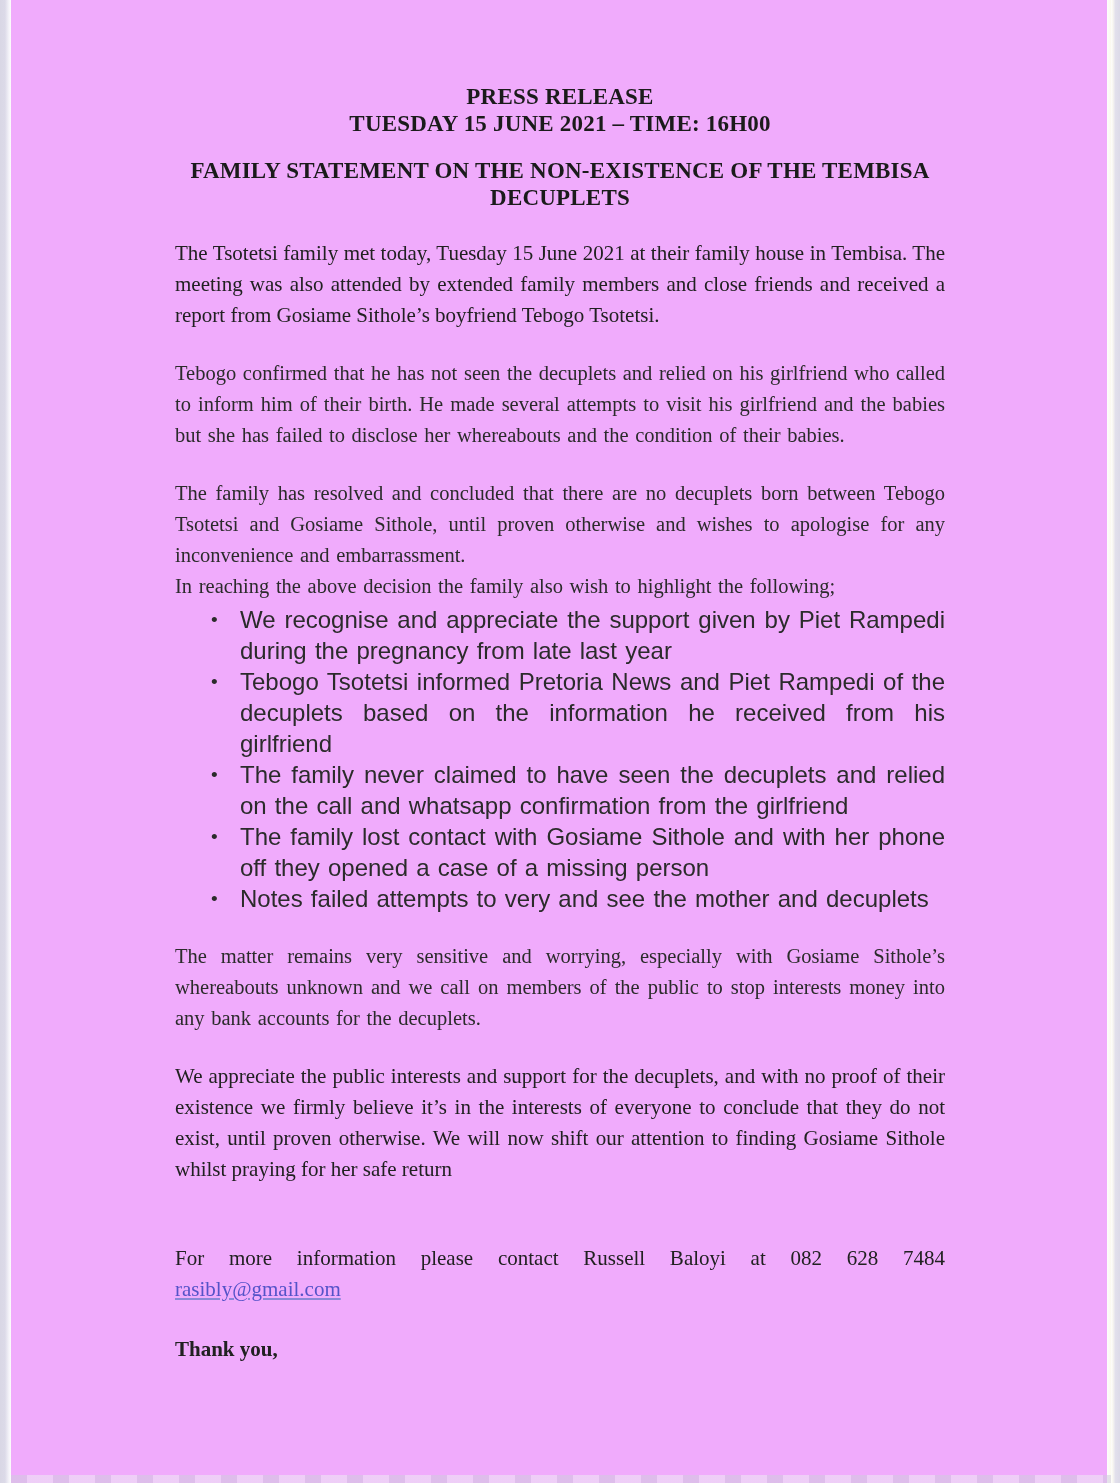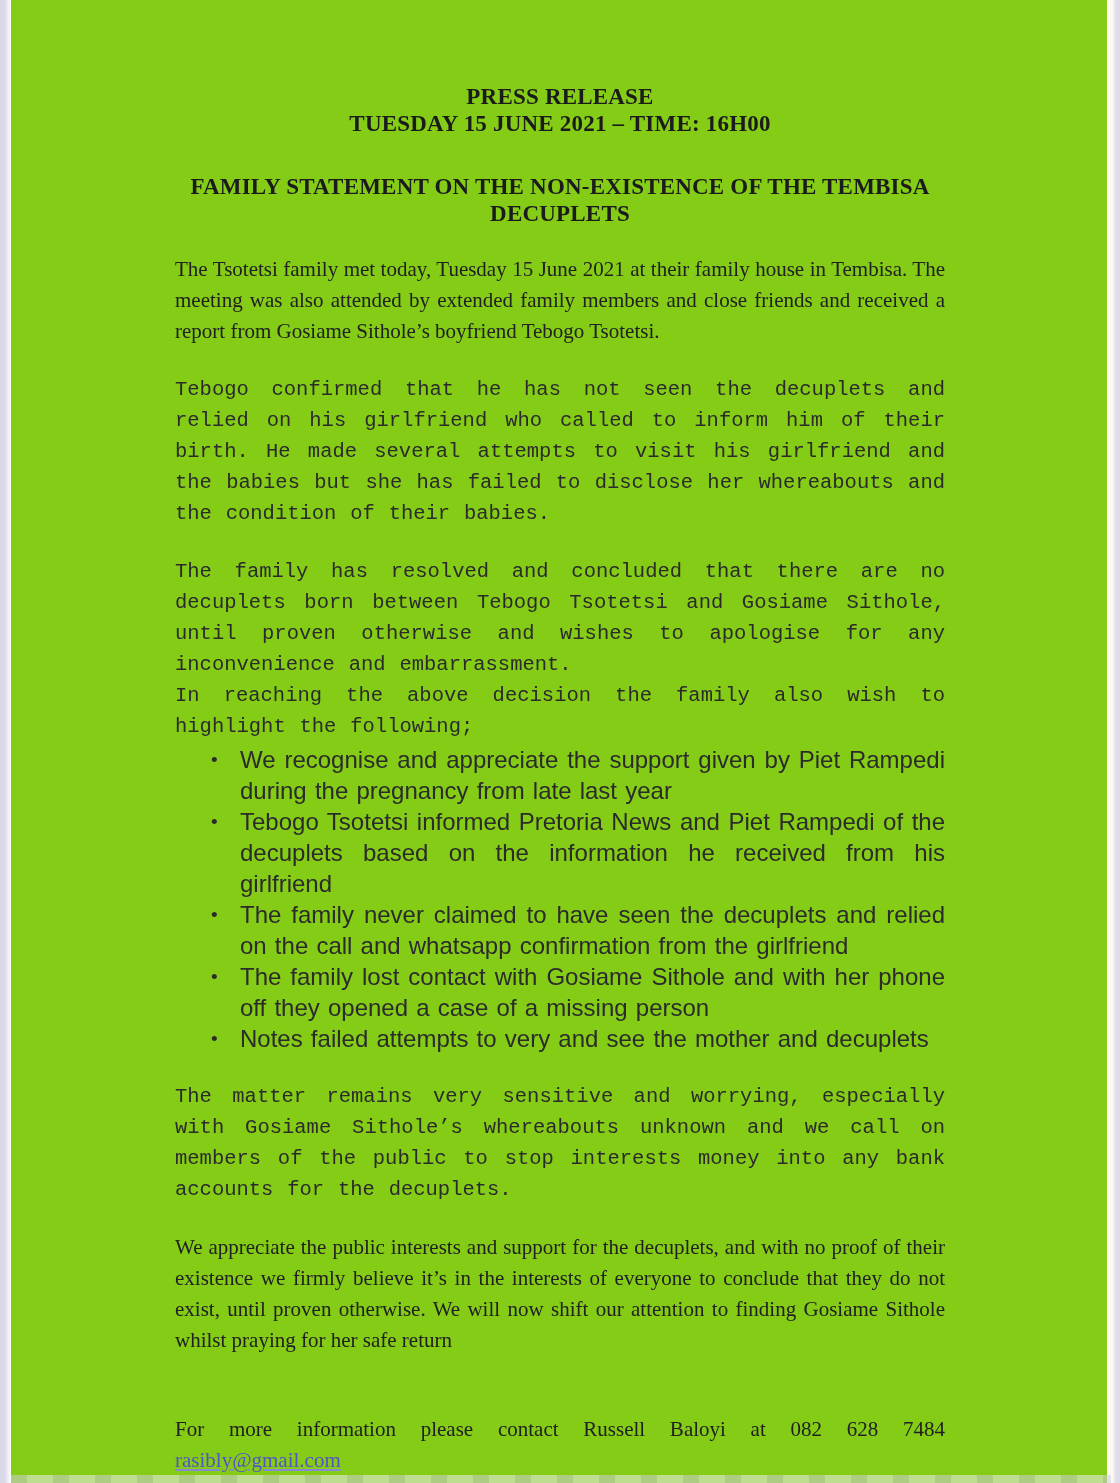--- a/index.html
+++ b/index.html
@@ -5,21 +5,21 @@
   html,body{margin:0;padding:0;}
   body{
     width:1120px;height:1483px;
     background:#ffffff;
     font-family:"Liberation Serif", serif;
     position:relative;
     overflow:hidden;
   }
   .page{
     position:absolute;inset:0;
-    background:#84cc16;
+    background:#f0abfc;
   }
   
   .edge-left{
     position:absolute;left:0;top:0;bottom:0;width:11px;
     background:linear-gradient(90deg,#d9d7e5 0%,#dcdae8 45%,#f3f2f8 80%,#fdfdfd 100%);
   }
   .edge-right{
     position:absolute;right:0;top:0;bottom:0;width:9px;
     background:linear-gradient(270deg,#dcdae8 0%,#e2e0ec 50%,#fbfaf2 85%,#fdfdfd 100%);
   }
@@ -45,28 +45,28 @@
   }
   .center{text-align:center;}
   .b{font-weight:bold;}
   .kicker, .dateline, .title-line{
     font-weight:bold;
     font-size:23px;
     line-height:27px;
     color:#1b1b1b;
     letter-spacing:.2px;
   }
-  .title-block{margin-top:36px;}
+  .title-block{margin-top:20px;}
   .serif-par{
     font-family:"Liberation Serif", serif;
     text-align:justify;
     margin:27px 0 0 0;
   }
   .sans-par{
-    font-family:Liberation Mono, monospace;
+    font-family:Liberation Serif, serif;
     font-size:20.5px;
     text-align:justify;
     word-spacing:1.5px;
     color:#2b2b2b;
     margin:27px 0 0 0;
   }
   .no-gap{margin-top:0;}
   ul.bullet-list{
     font-family:"Liberation Sans", sans-serif;
     font-size:24px;

